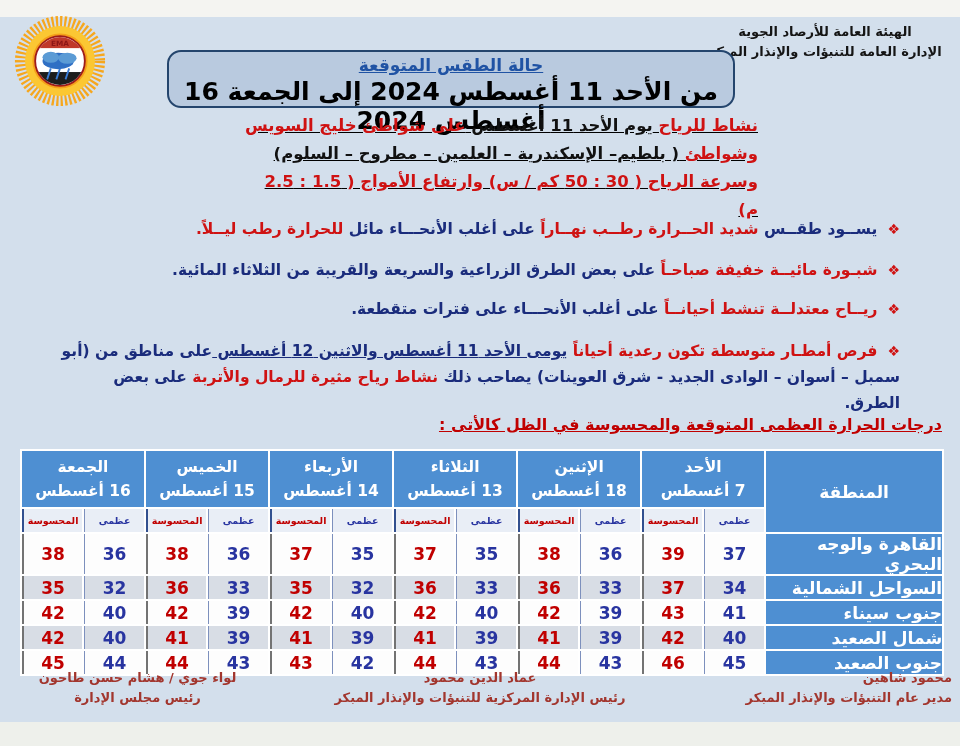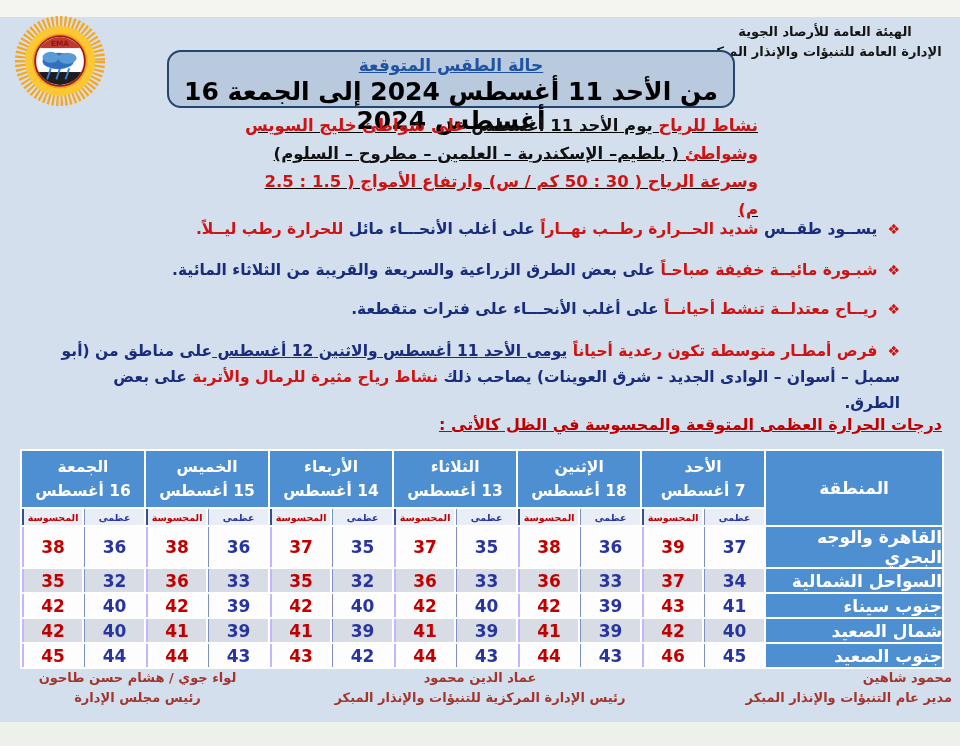--- a/index.html
+++ b/index.html
@@ -42,28 +42,28 @@
 
   
   .temps-table { position:absolute; top:449px; left:20px; width:920px;
                  border-collapse:separate; border-spacing:2px; background:#ffffff;
                  table-layout:fixed; direction:rtl; }
   .temps-table col.c-region { width:176px; }
   .temps-table col.c-val { width:60px; }
   th.region-h { background:#4e8fd2; color:#ffffff; font-size:17px; font-weight:bold; }
   th.day-th { background:#4e8fd2; color:#ffffff; font-size:15.5px; font-weight:bold;
               height:56px; line-height:1.55; }
-  td.sub { background:#e9eef6; height:16px; font-size:9.5px; font-weight:bold; text-align:center; }
+  td.sub { background:#e9eef6; height:23px; font-size:9.5px; font-weight:bold; text-align:center; }
   td.sub.max  { color:#2834a0; }
   td.sub.felt { color:#c00000; }
   tr.white td.val { background:#fdfdfd; }
   tr.gray  td.val { background:#d8dde5; }
   td.val { height:23px; text-align:center; font-weight:bold; font-size:17px; }
   td.val.max  { color:#2834a0; border-left:1px solid #7d90bd; }
-  td.val.felt { color:#c00000; border-left:2px solid #c4b5fd; }
+  td.val.felt { color:#c00000; border-left:2px solid #737373; }
   td.sub.max  { border-left:1px solid #7d90bd; }
   td.sub.felt { border-left:2px solid #32508f; }
   td.region { background:#4e8fd2; color:#ffffff; font-weight:bold; font-size:17px;
               text-align:right; }
 
   
   .sig { position:absolute; text-align:center; color:#a2362e; font-weight:bold;
          font-size:13px; line-height:1.5; }
   .sig-right  { top:668px; right:8px;  width:310px;text-align:right; }
   .sig-center { top:668px; left:300px; width:360px; }

